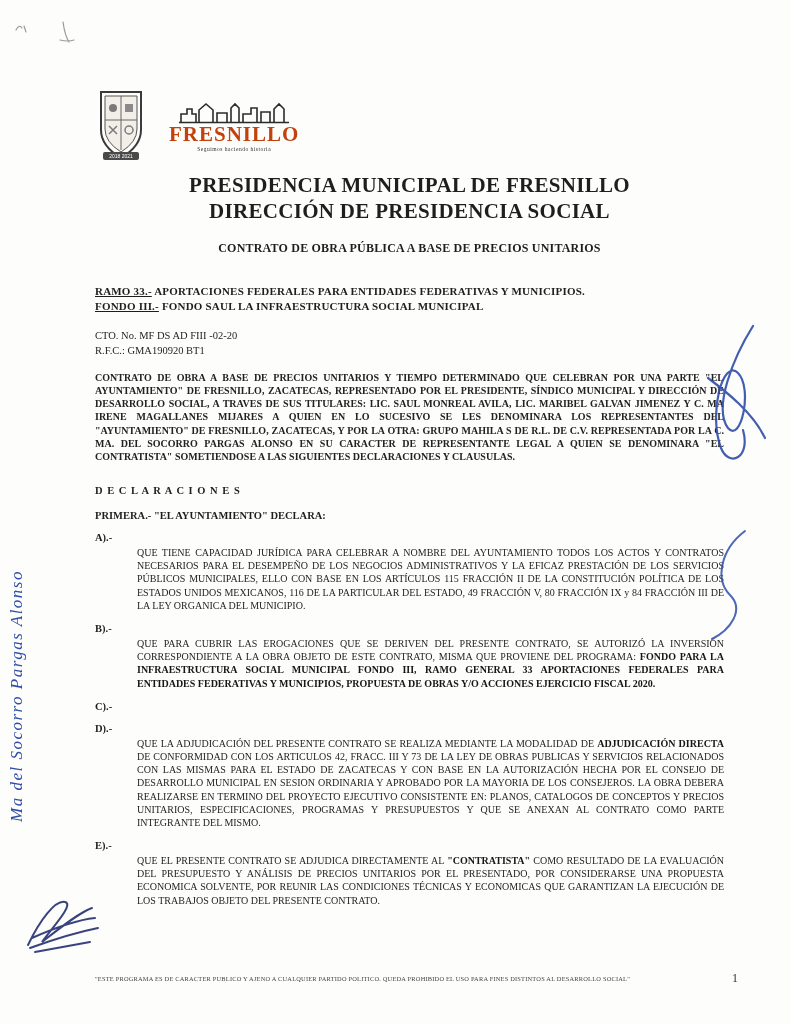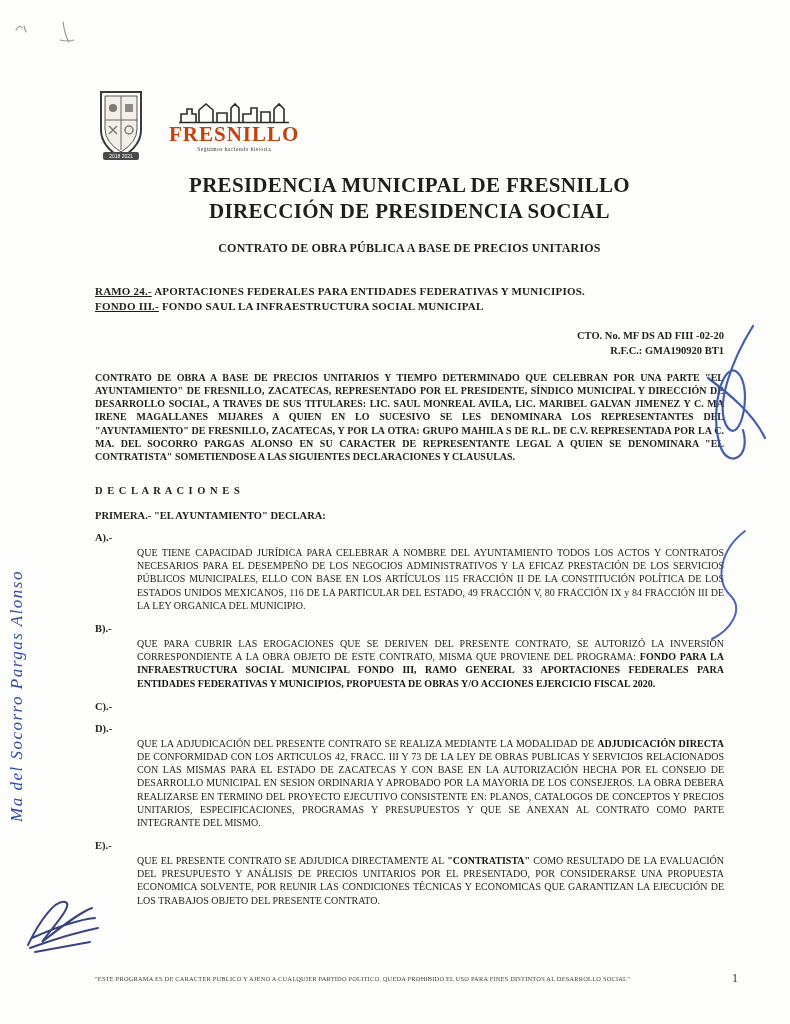--- a/index.html
+++ b/index.html
@@ -23,21 +23,21 @@
   .fres-logo{display:flex;flex-direction:column;align-items:center;margin-top:10px;}
   .fres-name{font-family:"Liberation Serif",serif;font-weight:700;font-size:21px;letter-spacing:1px;color:#c2410c;line-height:1;}
   .fres-tag{font-size:5.5px;color:#333;letter-spacing:.5px;margin-top:1px;}
   .titles{text-align:center;}
   .title-main{font-size:21px;font-weight:700;letter-spacing:.3px;line-height:1.25;margin:0;}
   .contract-title{font-size:12px;font-weight:700;margin:16px 0 0 0;letter-spacing:.2px;}
   
   .ramo{font-size:11px;font-weight:700;margin-top:28px;line-height:1.45;letter-spacing:.2px;}
   .u{text-decoration:underline;}
   
-  .refs{text-align:right;font-weight:700;font-size:10.5px;margin-top:14px;line-height:1.4;}
+  .refs{text-align:left;font-weight:400;font-size:10.5px;margin-top:14px;line-height:1.4;}
   
   .intro{font-size:10px;font-weight:700;text-align:justify;line-height:1.32;margin-top:12px;color:#222;}
   .decl-title{text-align:left;font-weight:700;font-size:10.5px;margin:22px 0 14px 0;letter-spacing:1px;}
   .primera{font-weight:700;font-size:10.5px;margin:0 0 10px 0;}
   .clause{margin-top:11px;}
   .clause-label{font-weight:700;font-size:10.5px;margin-bottom:3px;}
   .clause-text{font-size:10px;line-height:1.32;text-align:justify;margin-left:42px;color:#242424;}
   .clause-text b{font-weight:700;color:#161616;}
   
   .footer-disclaimer{
@@ -96,21 +96,21 @@
       </div>
     </div>
 
     <div class="titles">
       <div class="title-main">PRESIDENCIA MUNICIPAL DE FRESNILLO</div>
       <div class="title-main">DIRECCIÓN DE PRESIDENCIA SOCIAL</div>
       <div class="contract-title">CONTRATO DE OBRA PÚBLICA A BASE DE PRECIOS UNITARIOS</div>
     </div>
 
     <div class="ramo">
-      <span class="u">RAMO 24.-</span><span> APORTACIONES FEDERALES PARA ENTIDADES FEDERATIVAS Y MUNICIPIOS.</span><br>
+      <span class="u">RAMO 33.-</span><span> APORTACIONES FEDERALES PARA ENTIDADES FEDERATIVAS Y MUNICIPIOS.</span><br>
       <span class="u">FONDO III.-</span><span> FONDO SAUL LA INFRAESTRUCTURA SOCIAL MUNICIPAL</span>
     </div>
 
     <div class="refs">
       <div>CTO. No. MF DS AD FIII -02-20</div>
       <div>R.F.C.: GMA190920 BT1</div>
     </div>
 
     <p class="intro">CONTRATO DE OBRA A BASE DE PRECIOS UNITARIOS Y TIEMPO DETERMINADO QUE CELEBRAN POR UNA PARTE "EL AYUNTAMIENTO" DE FRESNILLO, ZACATECAS, REPRESENTADO POR EL PRESIDENTE, SÍNDICO MUNICIPAL Y DIRECCIÓN DE DESARROLLO SOCIAL, A TRAVES DE SUS TITULARES: LIC. SAUL MONREAL AVILA, LIC. MARIBEL GALVAN JIMENEZ Y C. MA IRENE MAGALLANES MIJARES A QUIEN EN LO SUCESIVO SE LES DENOMINARA LOS REPRESENTANTES DEL "AYUNTAMIENTO" DE FRESNILLO, ZACATECAS, Y POR LA OTRA: GRUPO MAHILA S DE R.L. DE C.V. REPRESENTADA POR LA C. MA. DEL SOCORRO PARGAS ALONSO EN SU CARACTER DE REPRESENTANTE LEGAL A QUIEN SE DENOMINARA "EL CONTRATISTA" SOMETIENDOSE A LAS SIGUIENTES DECLARACIONES Y CLAUSULAS.</p>
 

